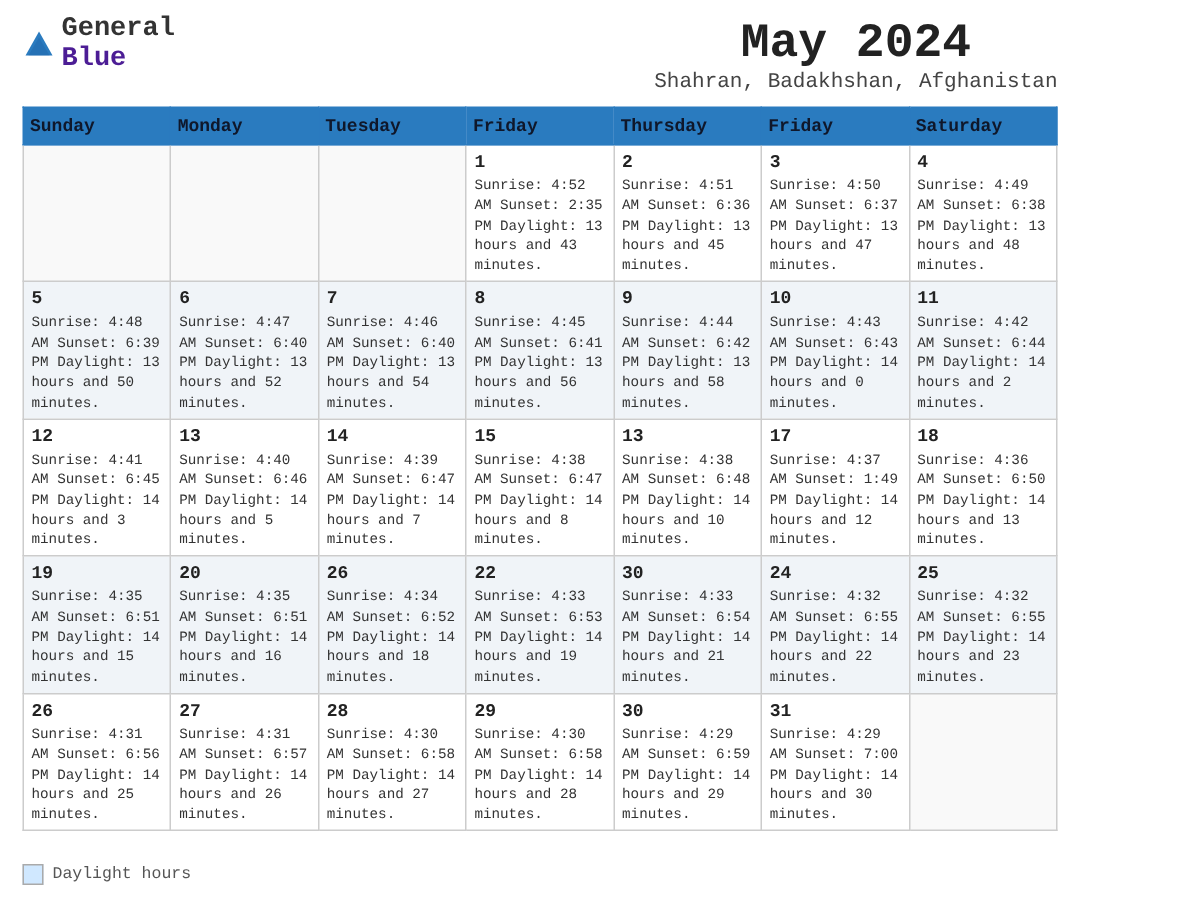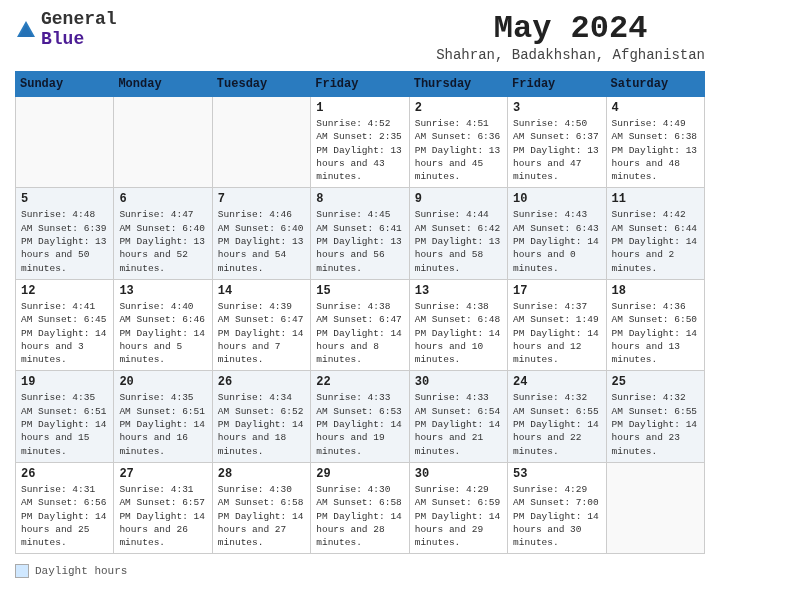--- a/index.html
+++ b/index.html
@@ -85,21 +85,21 @@
     }
     .day-info {
       font-size: 9.5px;
       line-height: 1.4;
       color: #333;
     }
     .footer {
       display: flex;
       align-items: center;
       gap: 6px;
-      margin-top: 10px;
+      margin-top: 22px;
       font-size: 11px;
       color: #555;
     }
     .legend-box {
       width: 14px;
       height: 14px;
       background: #d0e8ff;
       border: 1px solid #aaa;
       display: inline-block;
     }
@@ -357,21 +357,21 @@
 and 28 minutes.</div>
           </td>
           <td>
             <div class="day-num">30</div>
             <div class="day-info">Sunrise: 4:29 AM
 Sunset: 6:59 PM
 Daylight: 14 hours
 and 29 minutes.</div>
           </td>
           <td>
-            <div class="day-num">53</div>
+            <div class="day-num">31</div>
             <div class="day-info">Sunrise: 4:29 AM
 Sunset: 7:00 PM
 Daylight: 14 hours
 and 30 minutes.</div>
           </td>
           <td class="empty"></td>
         </tr>
       </tbody>
   </table>
 

